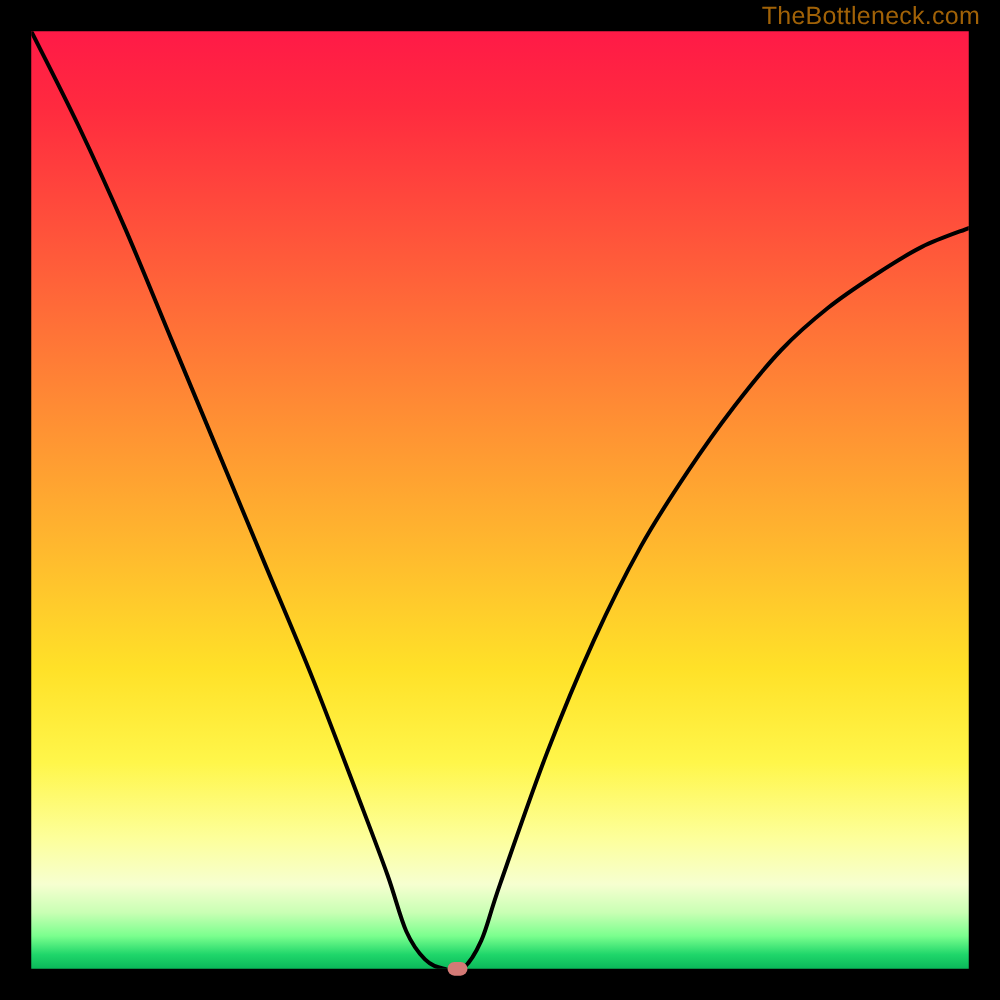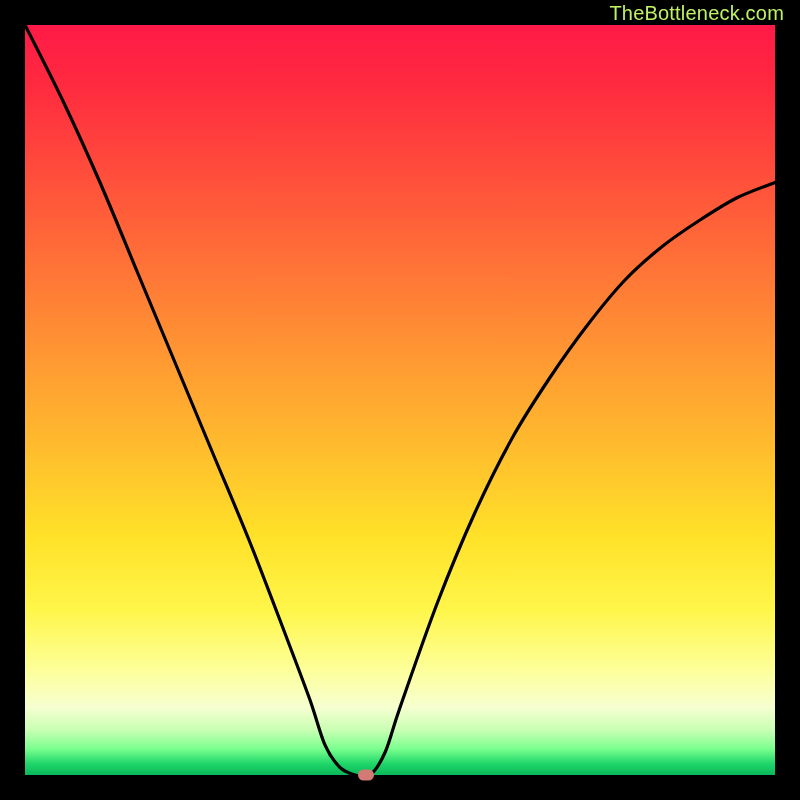--- a/index.html
+++ b/index.html
@@ -40,21 +40,21 @@
       #c9ffb4 94%,
       #7bff8e 96.5%,
       #1fd66a 98.5%,
       #0ab85a 100%
     );
   }
   .watermark {
     position: absolute;
     top: 2px;
     right: 16px;
-    color: #bef264;
+    color: #a16207;
     font-size: 20px;
     letter-spacing: 0.2px;
     user-select: none;
   }
   svg.curve {
     position: absolute;
     top: 0;
     left: 0;
     width: 750px;
     height: 750px;

